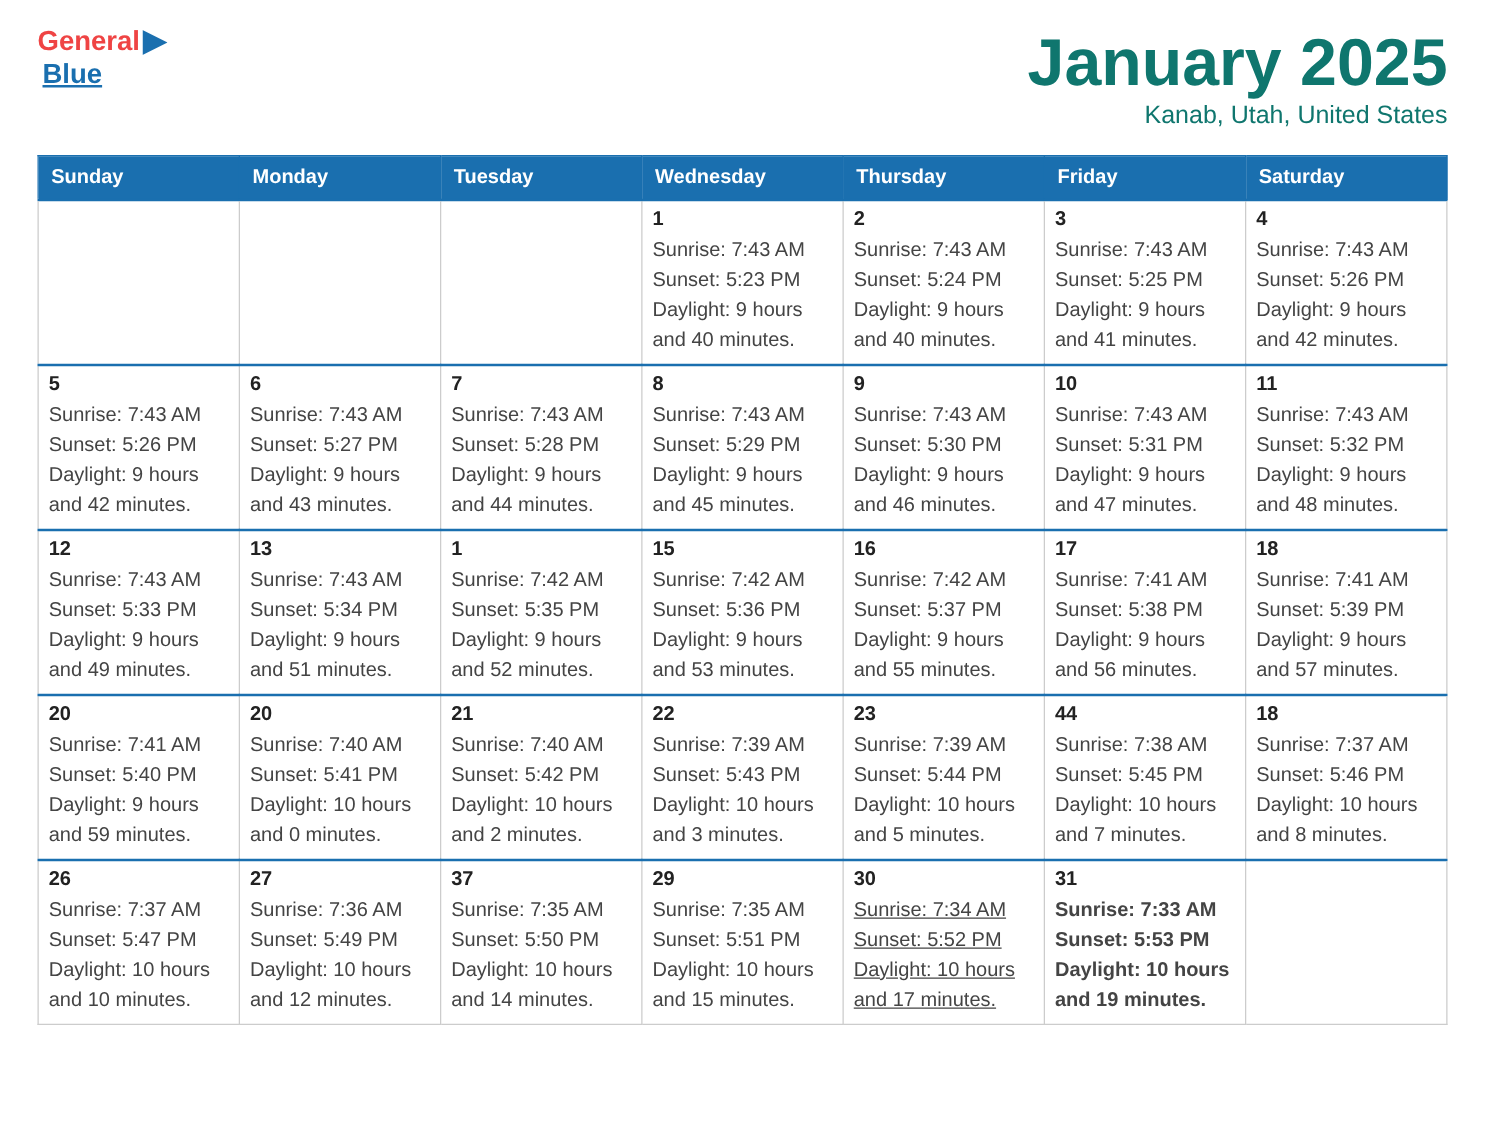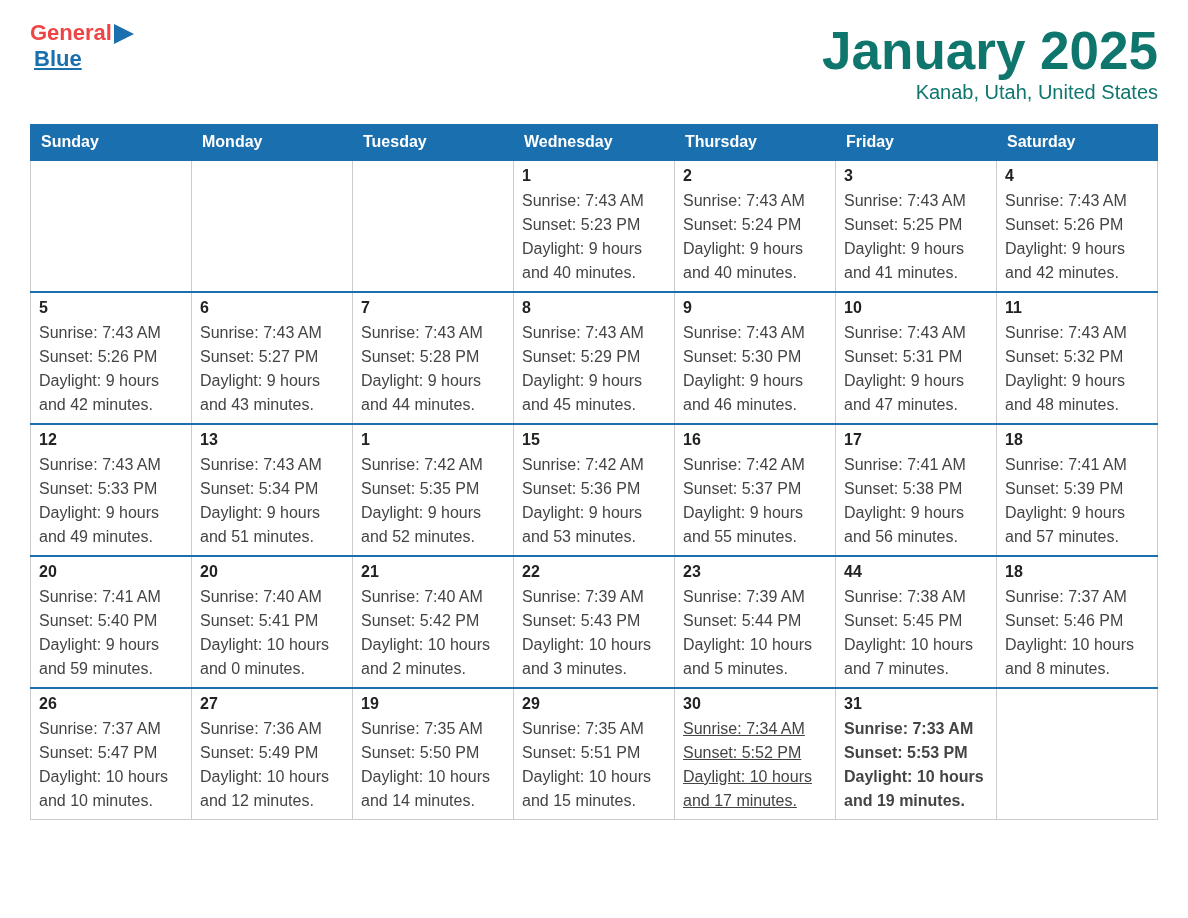--- a/index.html
+++ b/index.html
@@ -316,21 +316,21 @@
 and 10 minutes.</div>
         </td>
         <td>
           <div class="day-number">27</div>
           <div class="day-info" style="white-space: pre-line;">Sunrise: 7:36 AM
 Sunset: 5:49 PM
 Daylight: 10 hours
 and 12 minutes.</div>
         </td>
         <td>
-          <div class="day-number">19</div>
+          <div class="day-number">37</div>
           <div class="day-info" style="white-space: pre-line;">Sunrise: 7:35 AM
 Sunset: 5:50 PM
 Daylight: 10 hours
 and 14 minutes.</div>
         </td>
         <td>
           <div class="day-number">29</div>
           <div class="day-info" style="white-space: pre-line;">Sunrise: 7:35 AM
 Sunset: 5:51 PM
 Daylight: 10 hours

